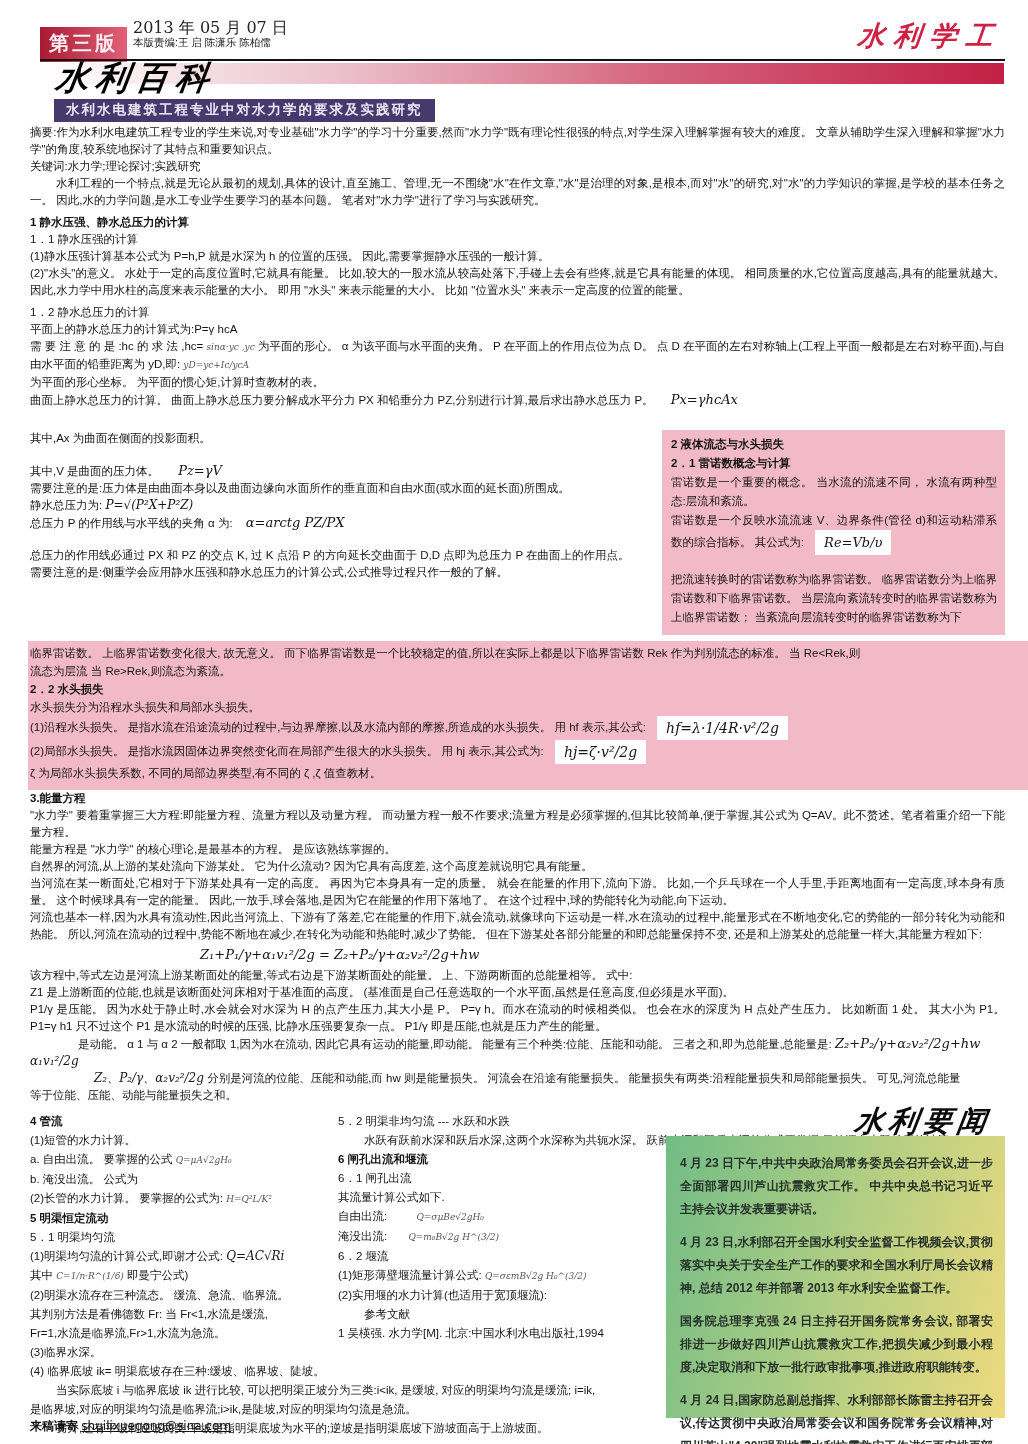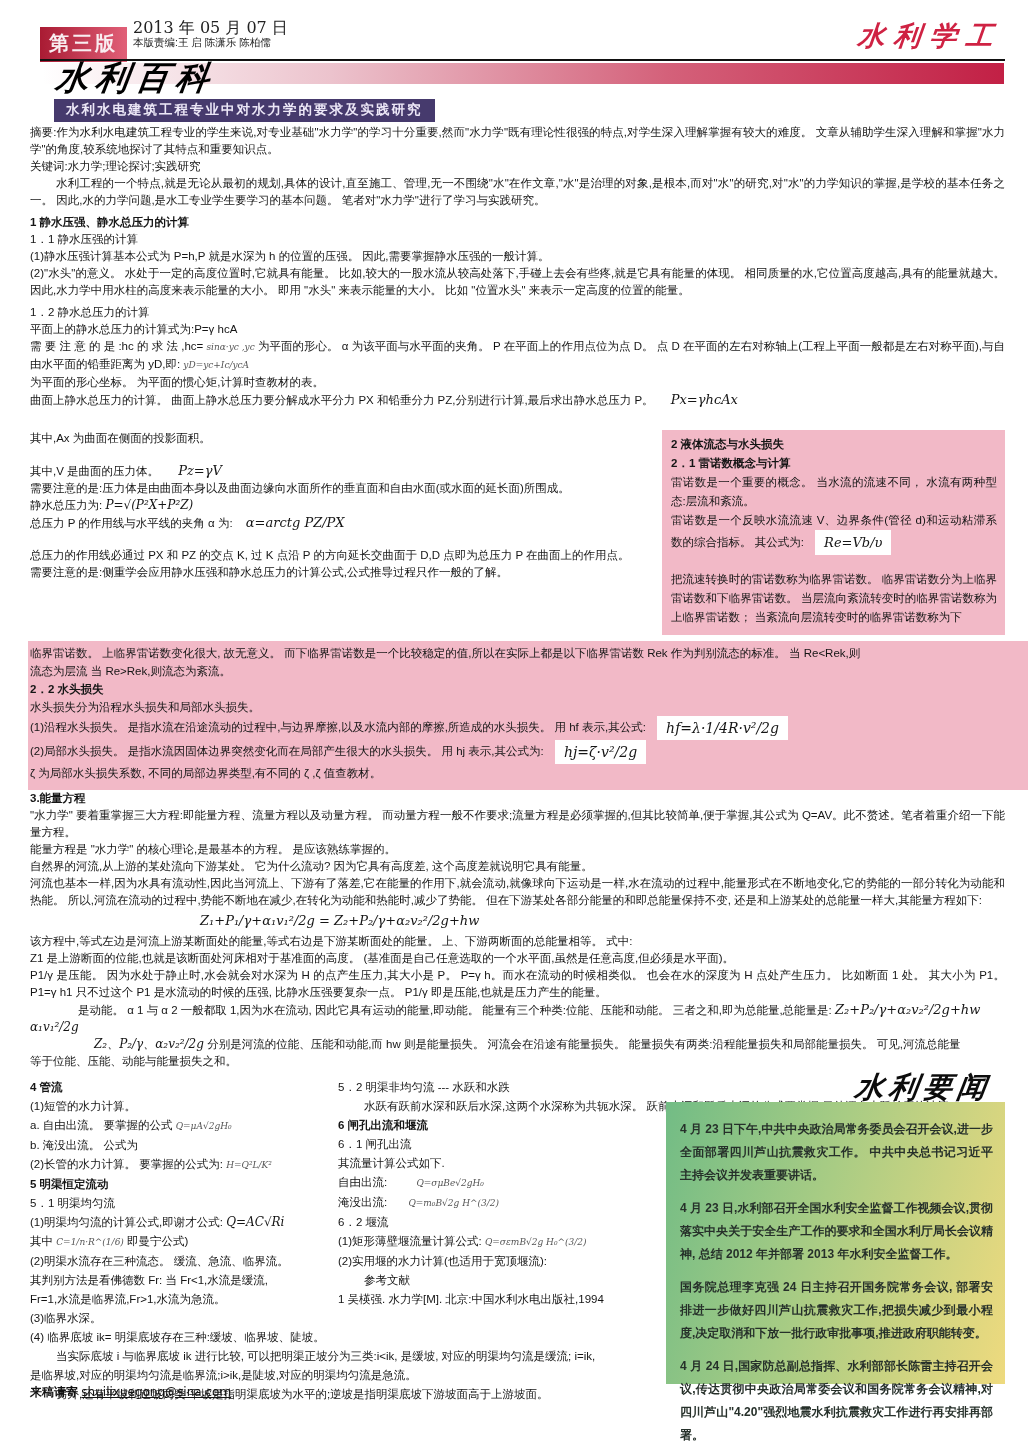--- a/index.html
+++ b/index.html
@@ -159,20 +159,21 @@
         <span>(2)局部水头损失。 是指水流因固体边界突然变化而在局部产生很大的水头损失。 用 hj 表示,其公式为:</span>
         <span class="chip fx">hj=ζ·v²/2g</span>
       </p>
       <p class="t">ζ  为局部水头损失系数, 不同的局部边界类型,有不同的 ζ ,ζ  值查教材。</p>
     </div>
 
     <p class="t hd">3.能量方程</p>
     <p class="t">"水力学" 要着重掌握三大方程:即能量方程、流量方程以及动量方程。 而动量方程一般不作要求;流量方程是必须掌握的,但其比较简单,便于掌握,其公式为 Q=AV。此不赘述。笔者着重介绍一下能量方程。</p>
     <p class="t">能量方程是 "水力学" 的核心理论,是最基本的方程。 是应该熟练掌握的。</p>
     <p class="t">自然界的河流,从上游的某处流向下游某处。 它为什么流动?  因为它具有高度差, 这个高度差就说明它具有能量。</p>
+    <p class="t">当河流在某一断面处,它相对于下游某处具有一定的高度。 再因为它本身具有一定的质量。 就会在能量的作用下,流向下游。 比如,一个乒乓球在一个人手里,手距离地面有一定高度,球本身有质量。 这个时候球具有一定的能量。 因此,一放手,球会落地,是因为它在能量的作用下落地了。 在这个过程中,球的势能转化为动能,向下运动。</p>
     <p class="t">河流也基本一样,因为水具有流动性,因此当河流上、下游有了落差,它在能量的作用下,就会流动,就像球向下运动是一样,水在流动的过程中,能量形式在不断地变化,它的势能的一部分转化为动能和热能。 所以,河流在流动的过程中,势能不断地在减少,在转化为动能和热能时,减少了势能。 但在下游某处各部分能量的和即总能量保持不变, 还是和上游某处的总能量一样大,其能量方程如下:</p>
     <p class="t eqline">
       <span class="fx big">Z₁+P₁/γ+α₁v₁²/2g = Z₂+P₂/γ+α₂v₂²/2g+hw</span>
     </p>
     <p class="t">该方程中,等式左边是河流上游某断面处的能量,等式右边是下游某断面处的能量。 上、下游两断面的总能量相等。 式中:</p>
     <p class="t">Z1 是上游断面的位能,也就是该断面处河床相对于基准面的高度。 (基准面是自己任意选取的一个水平面,虽然是任意高度,但必须是水平面)。</p>
     <p class="t">P1/γ  是压能。 因为水处于静止时,水会就会对水深为 H 的点产生压力,其大小是 P。 P=γ h。而水在流动的时候相类似。 也会在水的深度为 H 点处产生压力。 比如断面 1 处。 其大小为 P1。 P1=γ h1 只不过这个 P1 是水流动的时候的压强, 比静水压强要复杂一点。 P1/γ  即是压能,也就是压力产生的能量。</p>
     <p class="t ind48">
       <span>是动能。 α 1 与 α 2 一般都取 1,因为水在流动, 因此它具有运动的能量,即动能。 能量有三个种类:位能、压能和动能。 三者之和,即为总能量,总能量是:</span>
       <span class="fx big">Z₂+P₂/γ+α₂v₂²/2g+hw</span>

